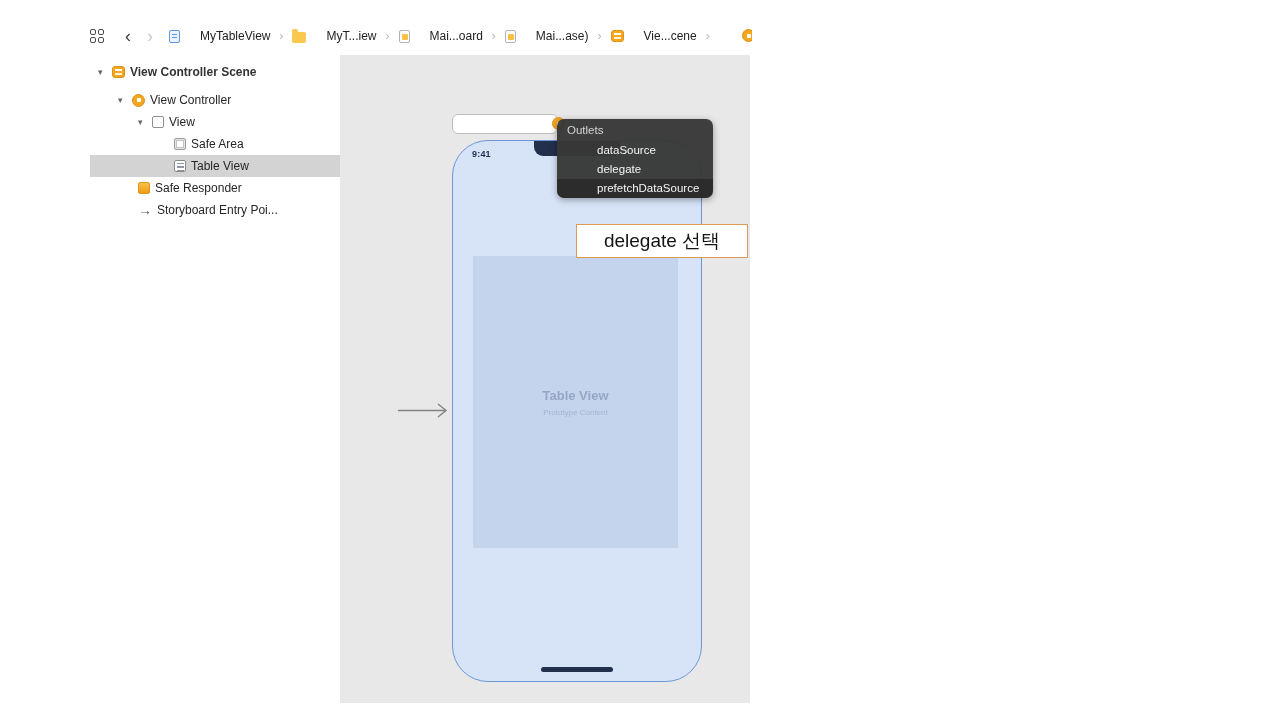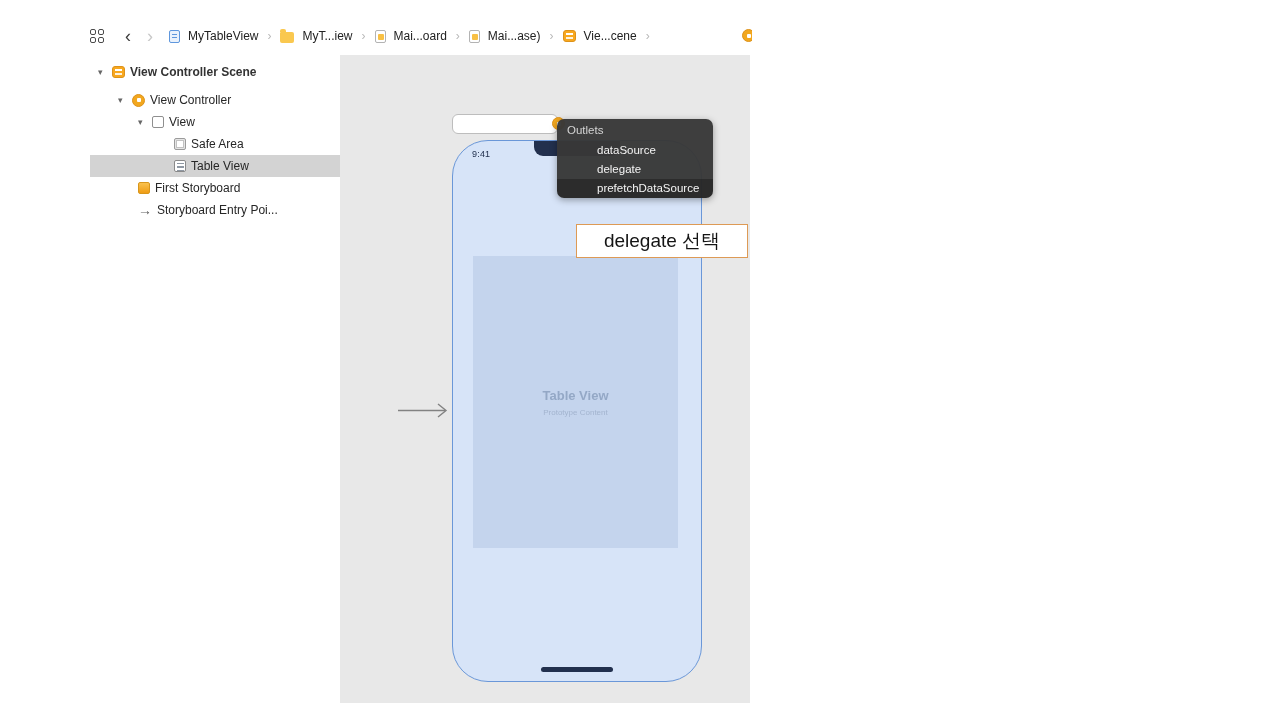--- a/index.html
+++ b/index.html
@@ -5,21 +5,21 @@
   *{box-sizing:border-box;margin:0;padding:0}
   html,body{width:1280px;height:720px;background:#fff;overflow:hidden}
   body{font-family:"Liberation Sans","DejaVu Sans",sans-serif;position:relative;color:#222}
 
   
   .jumpbar{position:absolute;left:90px;top:22px;width:662px;height:28px;display:flex;align-items:center;font-size:12px;color:#222;overflow:hidden;white-space:nowrap}
   .gridicon{width:15px;height:15px;display:grid;grid-template-columns:6px 6px;grid-template-rows:6px 6px;gap:2px;margin-right:12px;cursor:pointer;flex:none}
   .gridicon i{border:1.5px solid #4a4a4a;border-radius:2px;display:block}
   .nav{font-size:18px;line-height:22px;padding:0 8px;color:#3c3c3c;cursor:pointer;flex:none}
   .nav.fwd{color:#c8c8c8;margin-right:8px}
-  .crumb{display:inline-flex;align-items:center;gap:8px;cursor:pointer;flex:none}
+  .crumb{display:inline-flex;align-items:center;gap:20px;cursor:pointer;flex:none}
   .sep{color:#b9b9b9;margin:0 9px;font-size:12px;flex:none}
 
   .ic{position:relative;display:inline-block;flex:none}
   .fileblue{width:11px;height:13px;background:#eaf2fc;border:1px solid #5f97dd;border-radius:2px}
   .fileblue::after{content:"";position:absolute;left:2px;right:2px;top:3px;height:1.5px;background:#5f97dd;box-shadow:0 3px 0 #5f97dd}
   .folder{width:14px;height:11px;background:#fac84f;border-radius:1px 2px 2px 2px;margin-top:2px}
   .folder::before{content:"";position:absolute;top:-3px;left:0;width:6px;height:3px;background:#fac84f;border-radius:2px 2px 0 0}
   .sbfile{width:11px;height:13px;background:#fff;border:1px solid #b3b3b3;border-radius:2px}
   .sbfile::after{content:"";position:absolute;left:2px;top:3px;width:6px;height:6px;background:#f8c044;border-radius:1px}
   .scenesq{width:13px;height:12px;background:#f8a81f;border:1px solid #dd921a;border-radius:3px}
@@ -45,21 +45,21 @@
   .exitbox{width:12px;height:12px;background:#f2a31e;border:1px solid #d8961b;border-radius:2px}
   .exitbox::after{content:"";position:absolute;left:2px;top:3px;width:0;height:0;border-top:3px solid transparent;border-bottom:3px solid transparent;border-right:5px solid #fff}
   .entryarrow{color:#5f5f5f;font-size:14px;line-height:12px;width:14px;text-align:center}
 
   
   .canvas{position:absolute;left:340px;top:55px;width:410px;height:648px;background:#e8e8e8}
   .headerbar{position:absolute;left:112px;top:59px;width:106px;height:20px;background:#fff;border:1px solid #bdbdbd;border-radius:6px}
   .hdrvc{position:absolute;left:212px;top:62px}
   .phone{position:absolute;left:112px;top:85px;width:250px;height:542px;background:#d7e4f8;border:1px solid #6a97d8;border-radius:36px}
   .notch{position:absolute;left:50%;transform:translateX(-50%);top:0;width:86px;height:15px;background:#22304e;border-radius:0 0 9px 9px}
-  .statustime{position:absolute;left:19px;top:8px;font-size:9px;font-weight:400;color:#22304e;letter-spacing:.2px}
+  .statustime{position:absolute;left:19px;top:8px;font-size:9px;font-weight:700;color:#22304e;letter-spacing:.2px}
   .tview{position:absolute;left:20px;top:115px;width:205px;height:292px;background:#c4d4ed;display:flex;flex-direction:column;align-items:center;justify-content:center;cursor:pointer}
   .tvtitle{font-size:13px;font-weight:700;color:#94a8c6}
   .tvsub{font-size:8px;color:#a3b4cf;margin-top:5px}
   .homebar{position:absolute;left:50%;transform:translateX(-50%);bottom:9px;width:72px;height:5px;border-radius:3px;background:#22304e}
   .entryline{position:absolute;left:57px;top:347px;width:56px;height:17px;cursor:pointer}
 
   
   .hud{position:absolute;left:217px;top:64px;width:156px;height:79px;background:rgba(56,56,56,.97);border-radius:7px;color:#eee;font-size:11.5px;box-shadow:0 2px 7px rgba(0,0,0,.35);overflow:hidden}
   .hudtitle{height:22px;line-height:23px;padding-left:10px;color:#d5d5d5}
   .hudrow{height:19px;line-height:19px;padding-left:40px;color:#f4f4f4;cursor:pointer}
@@ -133,21 +133,21 @@
   <div class="orow" style="padding-left:84px">
     <span class="ic safesq"></span>
     <span class="olabel">Safe Area</span>
   </div>
   <div class="orow sel" style="padding-left:84px">
     <span class="ic tvicon"></span>
     <span class="olabel">Table View</span>
   </div>
   <div class="orow" style="padding-left:48px">
     <span class="ic frbox"></span>
-    <span class="olabel">First Storyboard</span>
+    <span class="olabel">Safe Responder</span>
   </div>
   <div class="orow" style="padding-left:48px">
     <span class="entryarrow">→</span>
     <span class="olabel">Storyboard Entry Poi...</span>
   </div>
 </div>
 
 <div class="canvas">
 
   <div class="headerbar"></div>

